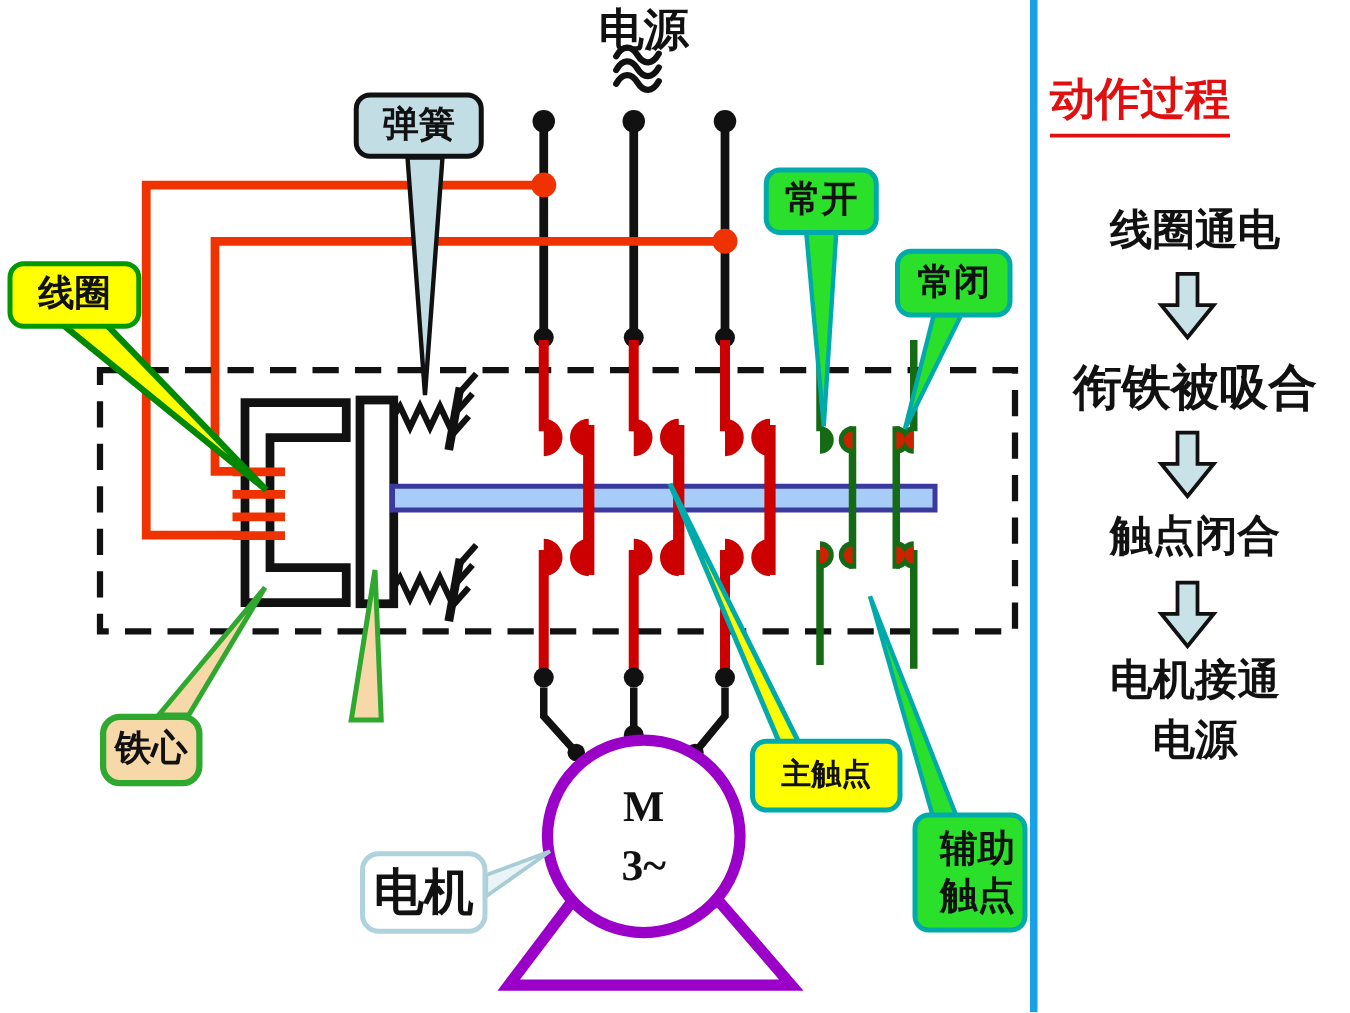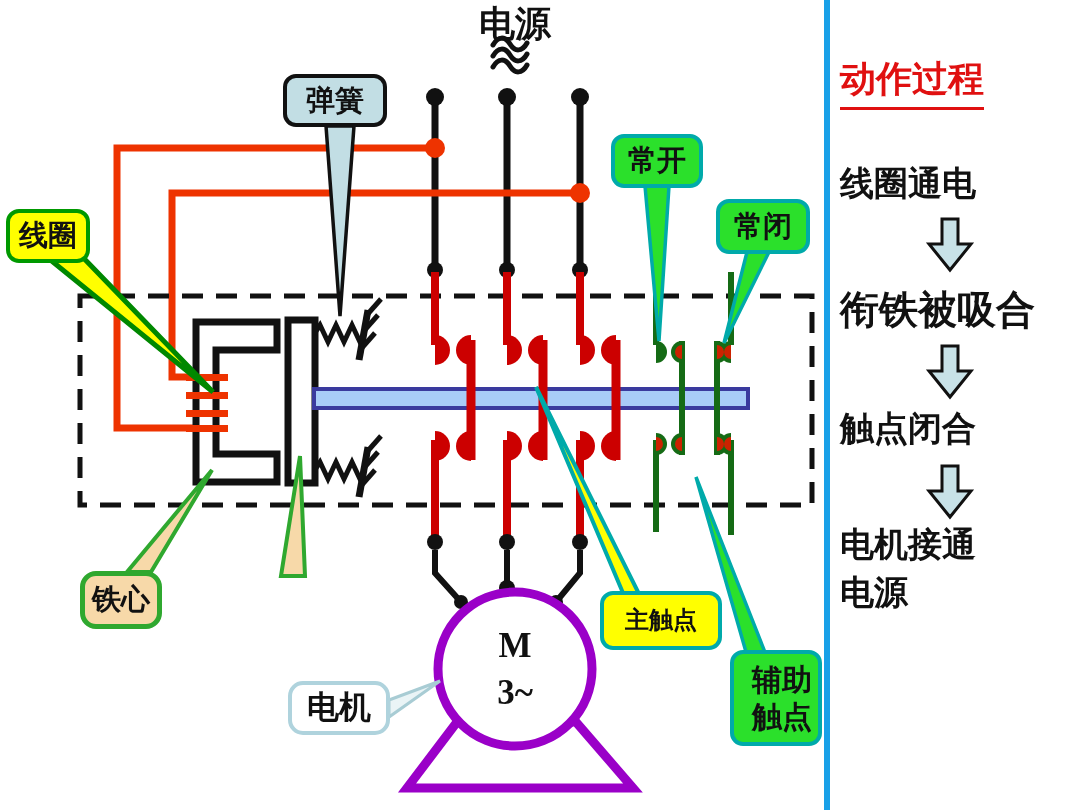--- a/index.html
+++ b/index.html
@@ -2,38 +2,38 @@
 <html><head>
 <meta charset="utf-8">
 <style>
   html,body{margin:0;padding:0;background:#fff;}
   .stage{position:relative;width:1080px;height:810px;background:#fff;overflow:hidden;
          font-family:"Liberation Sans",sans-serif;}
   .stage svg{position:absolute;left:0;top:0;}
   .callout{position:absolute;box-sizing:border-box;display:flex;align-items:center;justify-content:center;
            font-weight:bold;font-size:29px;color:#111;border-radius:13px;text-align:center;line-height:1.1;}
   .co-spring{left:283px;top:74px;width:104px;height:53px;background:#C2DEE4;border:4px solid #111;}
-  .co-coil{left:6px;top:209px;width:84px;height:54px;background:#FFFF00;border:4px solid #009900;}
+  .co-coil{left:6px;top:209px;width:107px;height:54px;background:#FFFF00;border:4px solid #009900;}
   .co-no{left:611px;top:134px;width:92px;height:54px;background:#2BE02B;border:4px solid #00AAAA;}
   .co-nc{left:716px;top:199px;width:94px;height:55px;background:#2BE02B;border:4px solid #00AAAA;}
   .co-core{left:80px;top:571px;width:82px;height:58px;background:#F7D9A9;border:5px solid #2FA82F;border-radius:16px;}
   .co-armature{left:223px;top:575px;width:110px;height:57px;background:#F7D9A9;border:5px solid #2FA82F;border-radius:16px;}
   .co-main{left:600px;top:591px;width:122px;height:59px;background:#FFFF00;border:4px solid #00AAAA;font-size:24px;}
   .co-aux{left:730px;top:650px;width:92px;height:96px;background:#2BE02B;border:4px solid #00AAAA;
           font-size:30px;line-height:1.25;flex-direction:column;padding-left:12px;}
-  .co-motor{left:288px;top:681px;width:102px;height:54px;background:#fff;border:4px solid #AFD3DD;font-size:32px;border-radius:15px;}
+  .co-motor{left:288px;top:681px;width:102px;height:66px;background:#fff;border:4px solid #AFD3DD;font-size:40px;border-radius:15px;}
   .power-label{position:absolute;left:455px;top:0px;width:120px;text-align:center;
                font-size:36px;font-weight:bold;color:#111;}
   .motor-text{position:absolute;left:465px;top:622px;width:100px;text-align:center;
               font-family:"Liberation Serif",serif;font-weight:bold;font-size:35px;line-height:1.35;color:#111;}
   .panel{position:absolute;left:840px;top:0;width:232px;}
   .panel-title{position:absolute;left:0;top:55px;width:232px;}
   .panel-title span{display:inline-block;font-size:36px;font-weight:bold;color:#E01010;
                     border-bottom:3px solid #E01010;padding-bottom:3px;}
-  .step{position:absolute;left:0;width:232px;text-align:left;font-size:34px;font-weight:bold;color:#111;}
+  .step{position:absolute;left:0;width:232px;text-align:center;font-size:34px;font-weight:bold;color:#111;}
   .step-1{top:161px;}
   .step-2{top:283px;font-size:39px;}
   .step-3{top:406px;}
   .step-4{top:521px;line-height:1.4;}
   .watermark{position:absolute;left:700px;top:762px;width:376px;text-align:right;
              font-size:30px;font-weight:bold;color:#CFCFCF;text-shadow:2px 2px 0 #ffffff;letter-spacing:1px;}
 </style>
 </head>
 <body>
 

